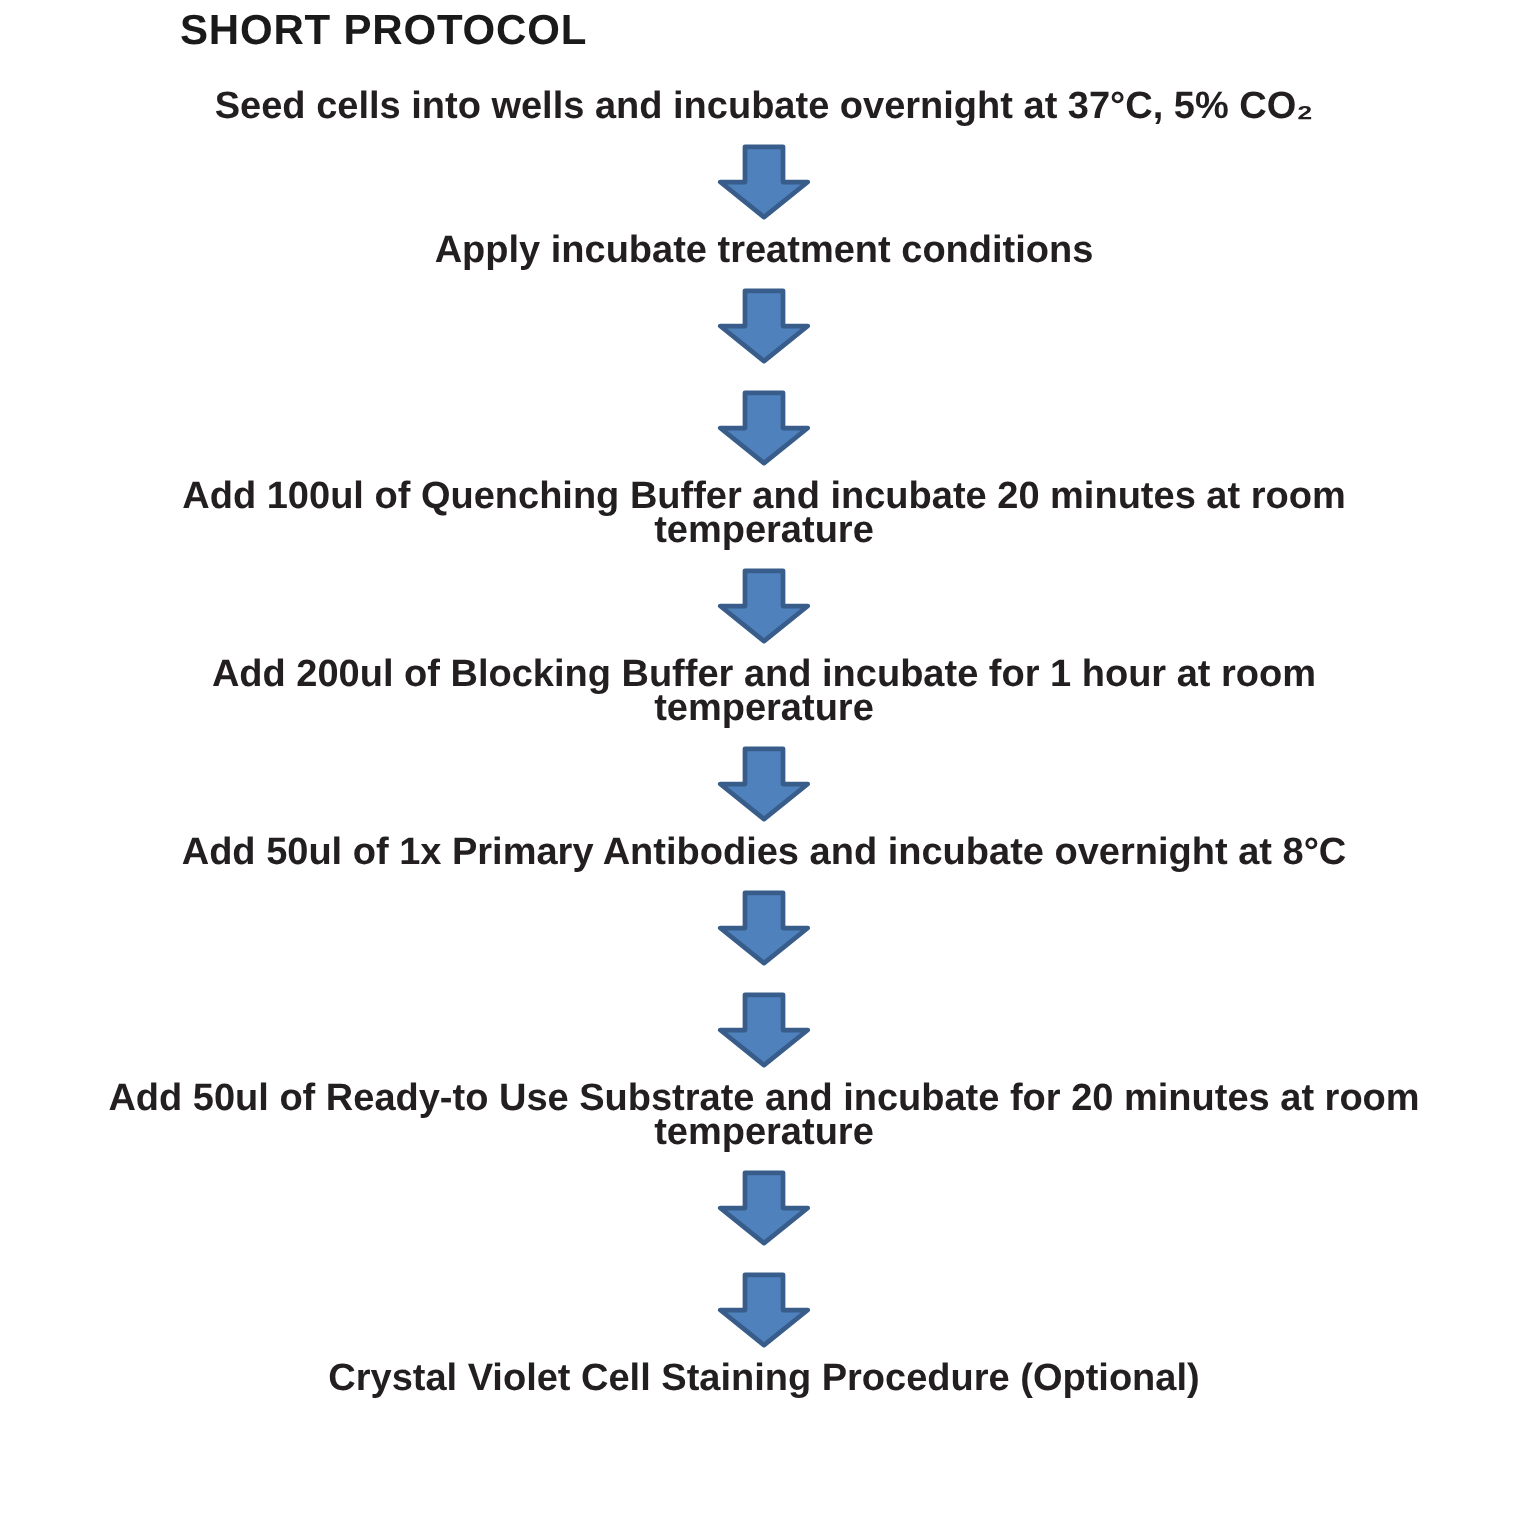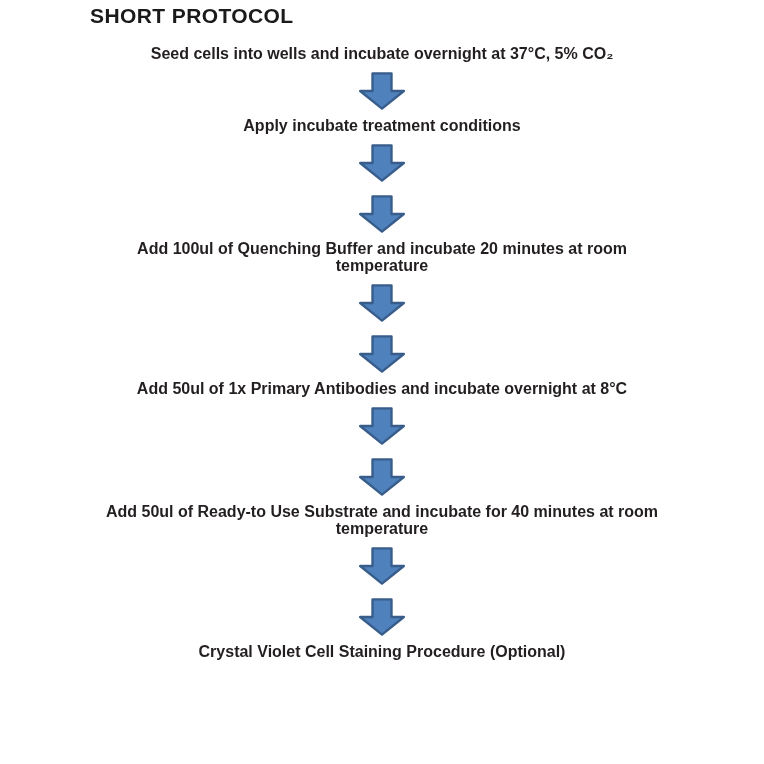--- a/index.html
+++ b/index.html
@@ -28,21 +28,21 @@
     margin: 0 0 15px 90px;
     font-size: 21px;
     line-height: 24px;
     font-weight: bold;
     letter-spacing: 0.4px;
     color: #1a1a1a;
   }
   .step {
     width: 660px;
     margin: 2px 0;
-    font-size: 16px;
+    font-size: 19px;
     line-height: 17px;
     font-weight: bold;
     text-align: center;
     white-space: pre-line;
   }
   .arrow {
     margin: 8px 0 5px;
     width: 54px;
     height: 38px;
     display: flex;
@@ -91,20 +91,21 @@
 
   <div class="step">Add 100ul of Quenching Buffer and incubate 20 minutes at room
 temperature</div>
 
   <div class="arrow">
     <svg width="54" height="38" viewBox="0 0 56 40" aria-hidden="true">
       <polygon points="18,1.5 38,1.5 38,20 51,20 28,38.5 5,20 18,20"></polygon>
     </svg>
   </div>
 
+  <div class="step">Add 200ul of Blocking Buffer and incubate for 1 hour at room temperature</div>
 
   <div class="arrow">
     <svg width="54" height="38" viewBox="0 0 56 40" aria-hidden="true">
       <polygon points="18,1.5 38,1.5 38,20 51,20 28,38.5 5,20 18,20"></polygon>
     </svg>
   </div>
 
   <div class="step">Add 50ul of 1x Primary Antibodies and incubate overnight at 8°C</div>
 
   <div class="arrow">
@@ -113,21 +114,21 @@
     </svg>
   </div>
 
 
   <div class="arrow">
     <svg width="54" height="38" viewBox="0 0 56 40" aria-hidden="true">
       <polygon points="18,1.5 38,1.5 38,20 51,20 28,38.5 5,20 18,20"></polygon>
     </svg>
   </div>
 
-  <div class="step">Add 50ul of Ready-to Use Substrate and incubate for 40 minutes at room
+  <div class="step">Add 50ul of Ready-to Use Substrate and incubate for 20 minutes at room
 temperature</div>
 
   <div class="arrow">
     <svg width="54" height="38" viewBox="0 0 56 40" aria-hidden="true">
       <polygon points="18,1.5 38,1.5 38,20 51,20 28,38.5 5,20 18,20"></polygon>
     </svg>
   </div>
 
 
   <div class="arrow">

